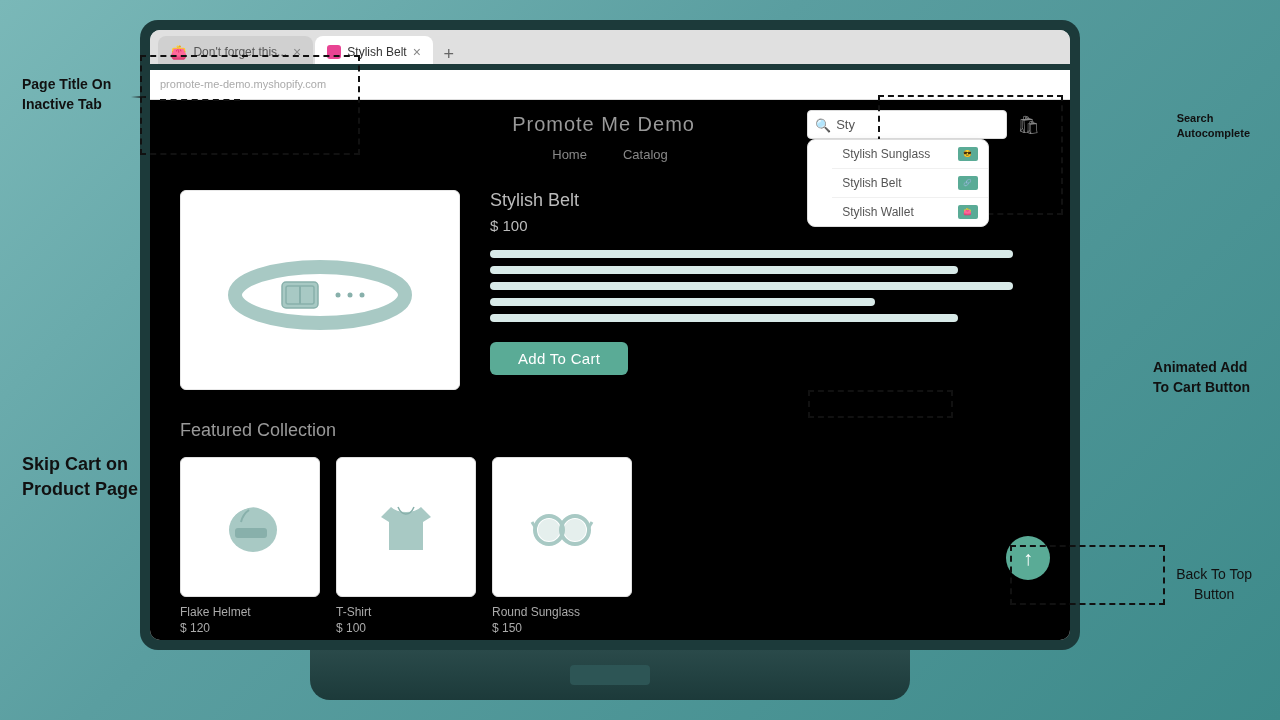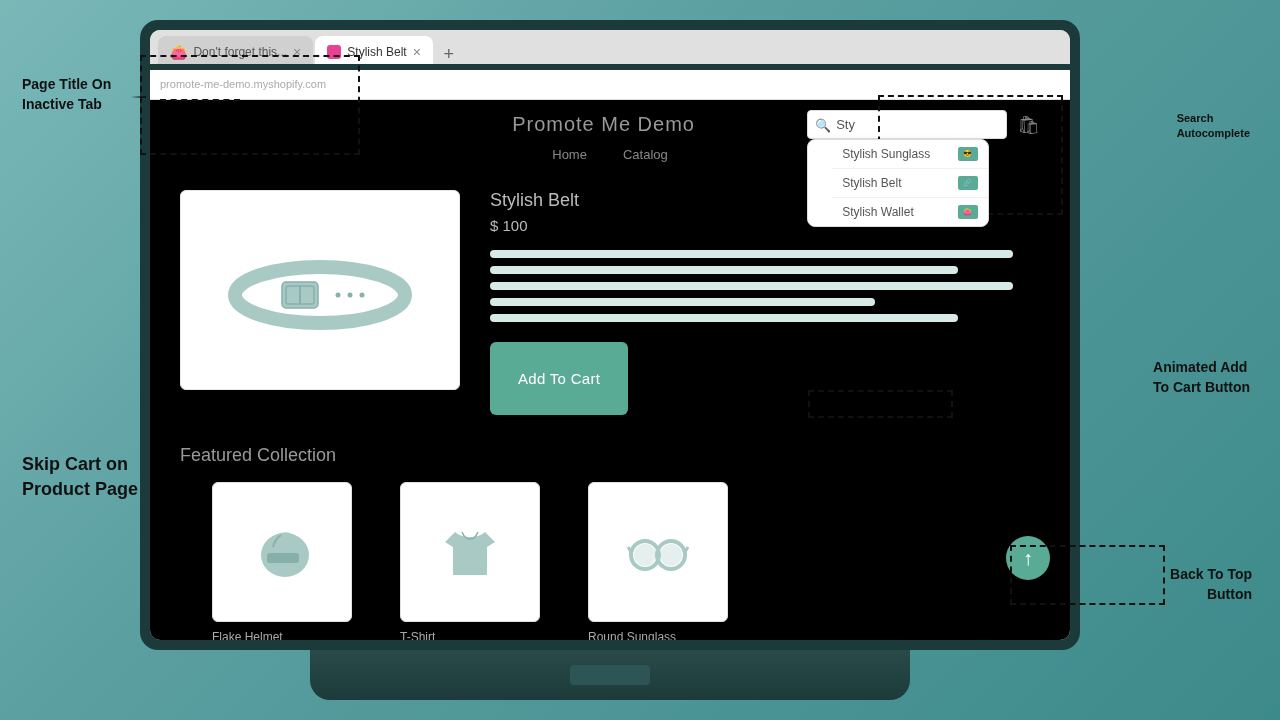--- a/index.html
+++ b/index.html
@@ -281,21 +281,21 @@
     }
 
     .desc-line.short { width: 70%; }
     .desc-line.medium { width: 85%; }
     .desc-line.long { width: 95%; }
 
     .add-to-cart-btn {
       background: #5aab96;
       color: white;
       border: none;
-      padding: 28px 28px;
+      padding: 8px 28px;
       border-radius: 6px;
       font-size: 15px;
       cursor: pointer;
       font-weight: 500;
       letter-spacing: 0.3px;
     }
 
     
     .featured-section {
       padding: 10px 30px 20px;
@@ -309,21 +309,20 @@
     }
 
     .featured-grid {
       display: flex;
       gap: 16px;
     }
 
     .featured-item {
       flex: 1;
       max-width: 140px;
-      margin-left: 32px;
     }
 
     .featured-img-box {
       width: 100%;
       aspect-ratio: 1;
       border: 1px solid #e0e0e0;
       border-radius: 6px;
       display: flex;
       align-items: center;
       justify-content: center;
@@ -589,17 +588,17 @@
 <div class="ann-label" style="right:30px; top:358px; font-size:14px; font-weight:700; text-align:left;">
   Animated Add<br>To Cart Button
 </div>
 
 <div class="dashed-box" style="left:808px; top:390px; width:145px; height:28px; border-color:#111;"></div>
 
 <div class="ann-label" style="left:22px; top:452px; font-size:18px; font-weight:700; line-height:1.4;">
   Skip Cart on<br>Product Page
 </div>
 
-<div class="ann-label" style="right:28px; top:565px; font-size:14px; font-weight:700; text-align:right;">
+<div class="ann-label" style="right:28px; top:565px; font-size:14px; font-weight:400; text-align:center;">
   Back To Top<br>Button
 </div>
 
 <div class="dashed-box" style="left:1010px; top:545px; width:155px; height:60px; border-color:#111;"></div>
 
 </body></html>

